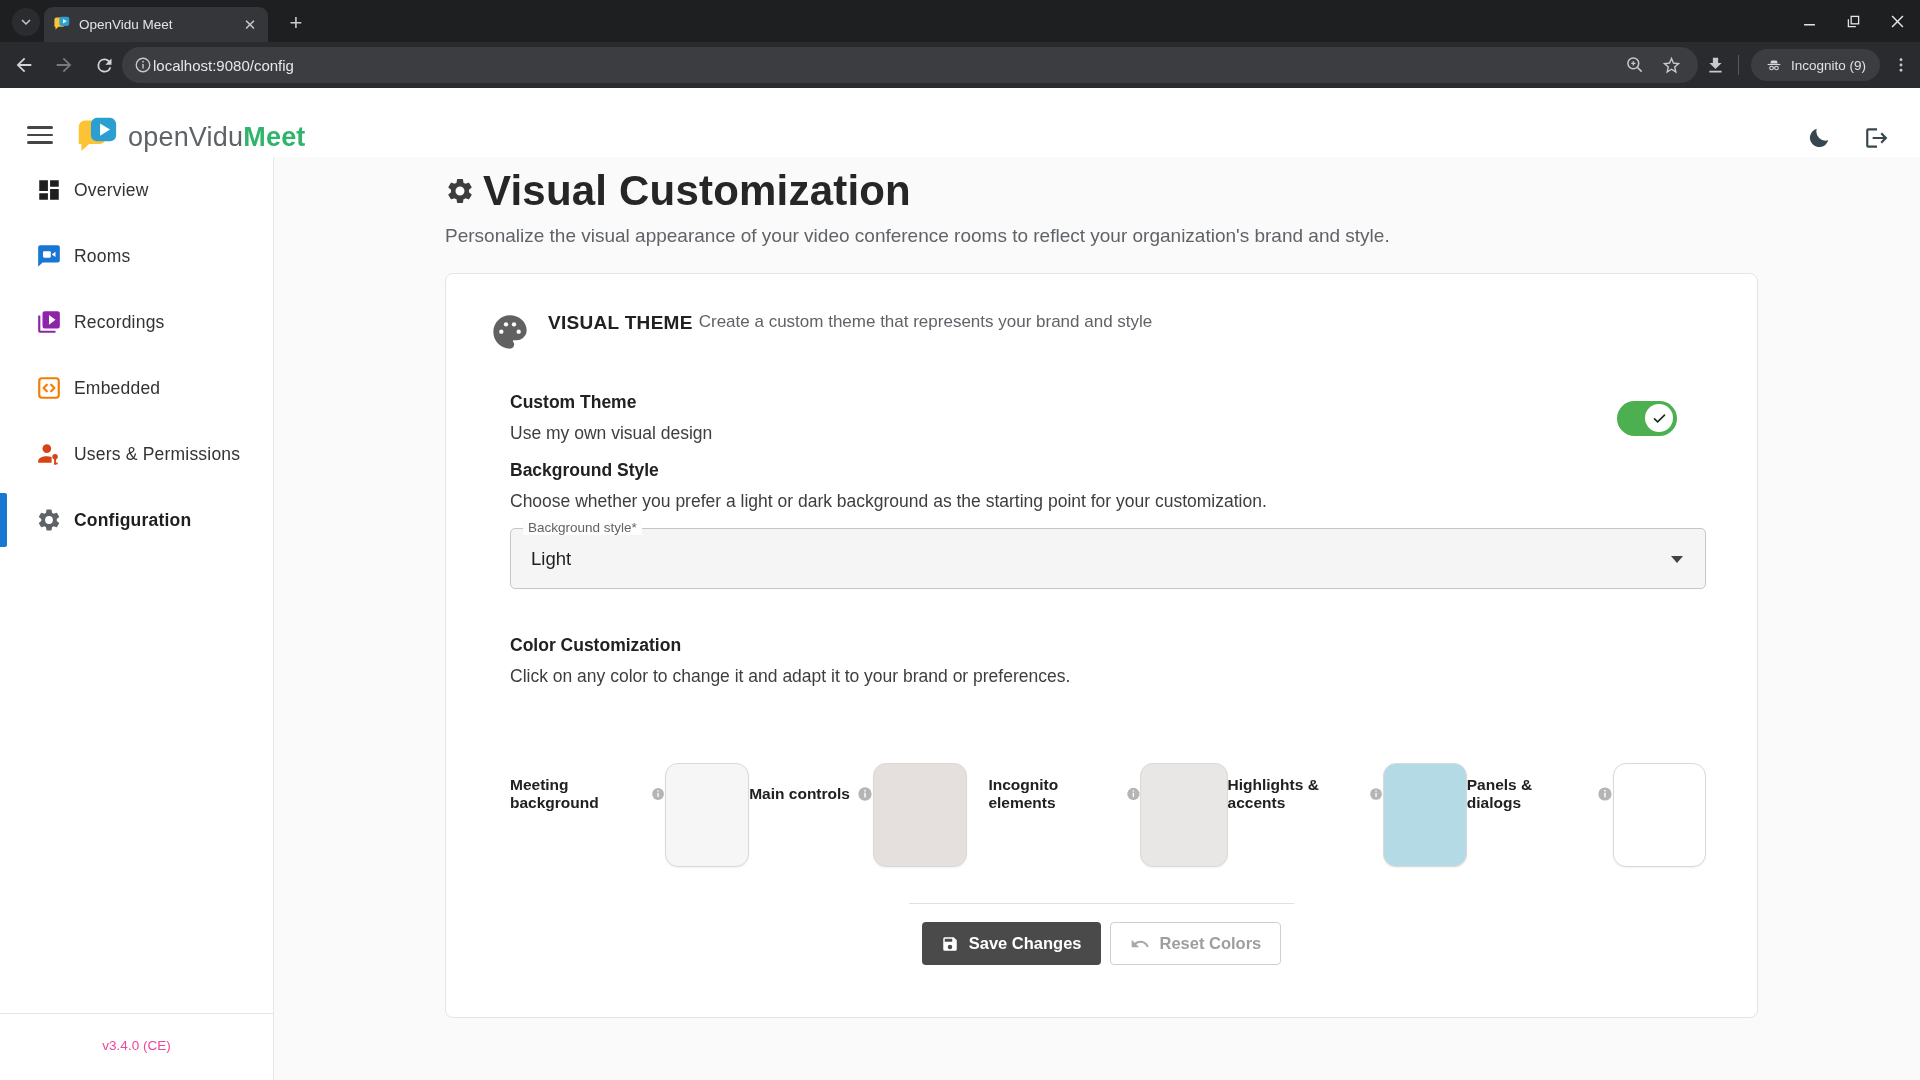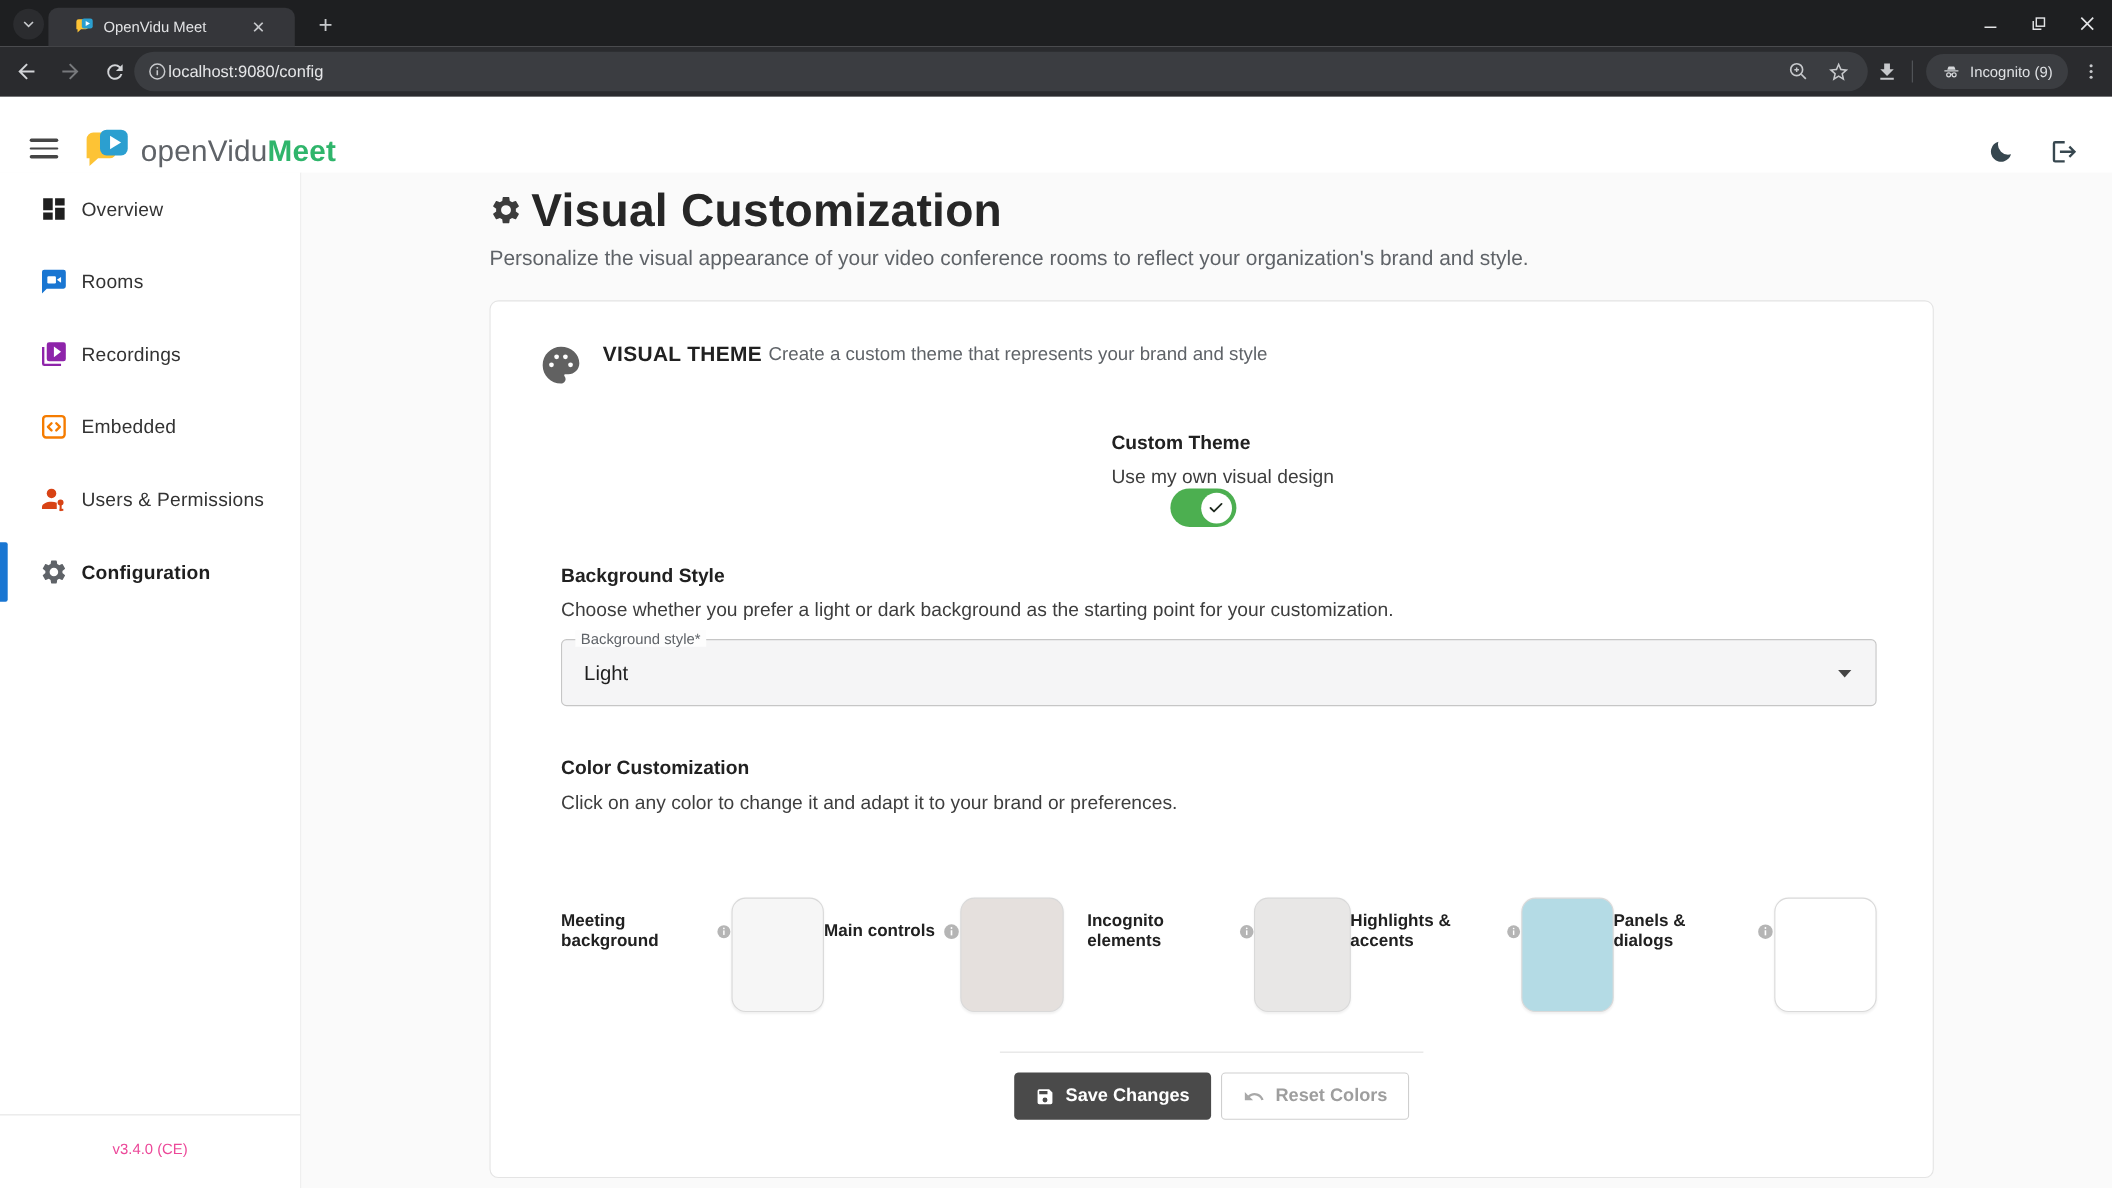--- a/index.html
+++ b/index.html
@@ -1,21 +1,21 @@
 <!DOCTYPE html>
 <html><head>
 <meta charset="utf-8">
 <style>
   * { margin:0; padding:0; box-sizing:border-box; }
   html,body { width:1920px; height:1080px; overflow:hidden; font-family:"Liberation Sans", sans-serif; background:#fafafa; }
 
   
   .tabbar { position:absolute; left:0; top:0; width:1920px; height:42px; background:#1e1f21; }
   .tab-search { position:absolute; left:12px; top:8px; width:28px; height:28px; border-radius:50%; background:#2b2c2f; color:#c7c9cc; display:flex; align-items:center; justify-content:center; }
-  .tab { position:absolute; left:44px; top:7px; width:224px; height:35px; background:#35363a; border-radius:9px 9px 0 0; display:flex; align-items:center; padding:0 24px; gap:9px; }
+  .tab { position:absolute; left:44px; top:7px; width:224px; height:35px; background:#35363a; border-radius:9px 9px 0 0; display:flex; align-items:center; padding:0 9px; gap:9px; }
   .tab-title { color:#e3e4e6; font-size:13.5px; flex:1; white-space:nowrap; overflow:hidden; }
   .tab-close { color:#c7c9cc; font-size:15px; width:18px; height:18px; display:flex; align-items:center; justify-content:center; border-radius:50%; }
   .newtab-btn { position:absolute; left:282px; top:9px; color:#c7c9cc; font-size:22px; width:28px; height:28px; display:flex; align-items:center; justify-content:center; }
   .win-controls { position:absolute; right:8px; top:0; height:42px; display:flex; align-items:center; gap:14px; color:#e3e4e6; }
   .win-btn { width:30px; height:30px; display:flex; align-items:center; justify-content:center; }
 
   .toolbar { position:absolute; left:0; top:42px; width:1920px; height:46px; background:#2a2b2e; display:flex; align-items:center; }
   .nav-ic { width:32px; height:32px; display:flex; align-items:center; justify-content:center; border-radius:50%; margin-left:8px; }
   .omnibox { position:absolute; left:122px; top:47px; width:1576px; height:36px; background:#3b3d41; border-radius:18px; display:flex; align-items:center; padding:0 12px; }
   .url-text { color:#e6e7e9; font-size:15px; margin-left:1px; flex:1; }
@@ -54,21 +54,21 @@
   .card { margin-top:26px; width:1313px; background:#fff; border:1px solid #e4e4e4; border-radius:8px; padding:38px 44px 52px 44px; }
   .sect-head { display:flex; align-items:flex-start; gap:18px; }
   .sect-titles { display:flex; gap:6px; }
   .sect-title { font-size:19px; font-weight:700; color:#212121; letter-spacing:.3px; }
   .sect-sub { font-size:17px; color:#5f6368; }
 
   .block { margin-left:20px; }
   .row-between { display:flex; align-items:center; justify-content:space-between; }
   .blk-title { font-size:17.5px; font-weight:700; color:#212121; }
   .blk-desc { font-size:17.5px; color:#3e3e3e; margin-top:10px; }
-  .mt-40 { margin-top:40px;flex-direction:column; } .mt-30 { margin-top:34px; } .mt-46 { margin-top:46px; }
+  .mt-40 { margin-top:40px; } .mt-30 { margin-top:16px; } .mt-46 { margin-top:46px; }
 
   
   .toggle { width:60px; height:35px; border-radius:18px; margin-right:36px; position:relative; flex:none; cursor:pointer; }
   .toggle .knob { position:absolute; right:4px; top:3.5px; width:28px; height:28px; background:#fff; border-radius:50%; display:flex; align-items:center; justify-content:center; }
 
   
   .select-field { position:relative; margin-top:16px; width:1196px; height:61px; background:#f5f5f6; border:1px solid #c6c6c6; border-radius:5px; display:flex; align-items:center; padding:0 20px; cursor:pointer; }
   .select-label { position:absolute; top:-9px; left:12px; background:#fdfdfd; padding:0 5px; font-size:13.5px; color:#5f6368; }
   .select-value { font-size:18.5px; color:#1f1f1f; }
   .select-caret { position:absolute; right:22px; top:27px; width:0; height:0; border-left:6px solid transparent; border-right:6px solid transparent; border-top:7px solid #434343; }

